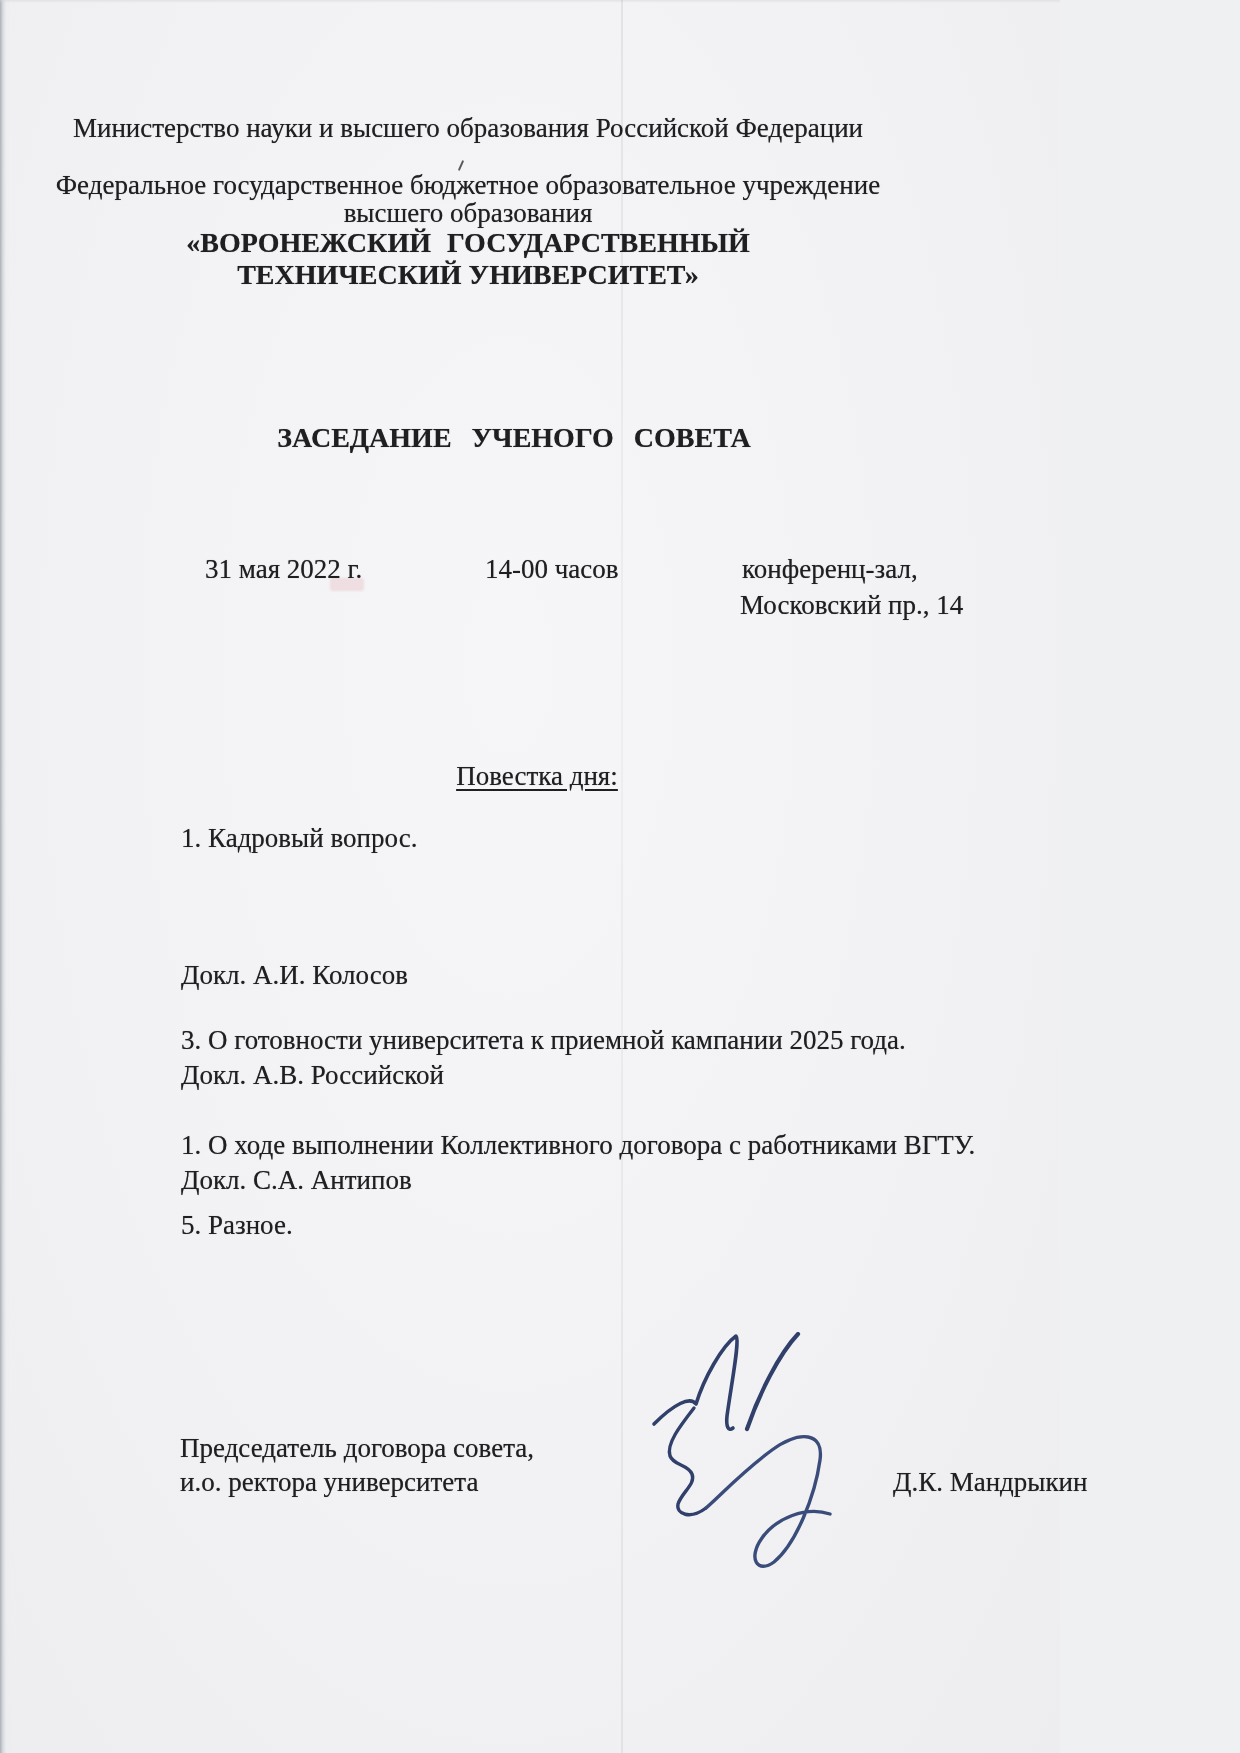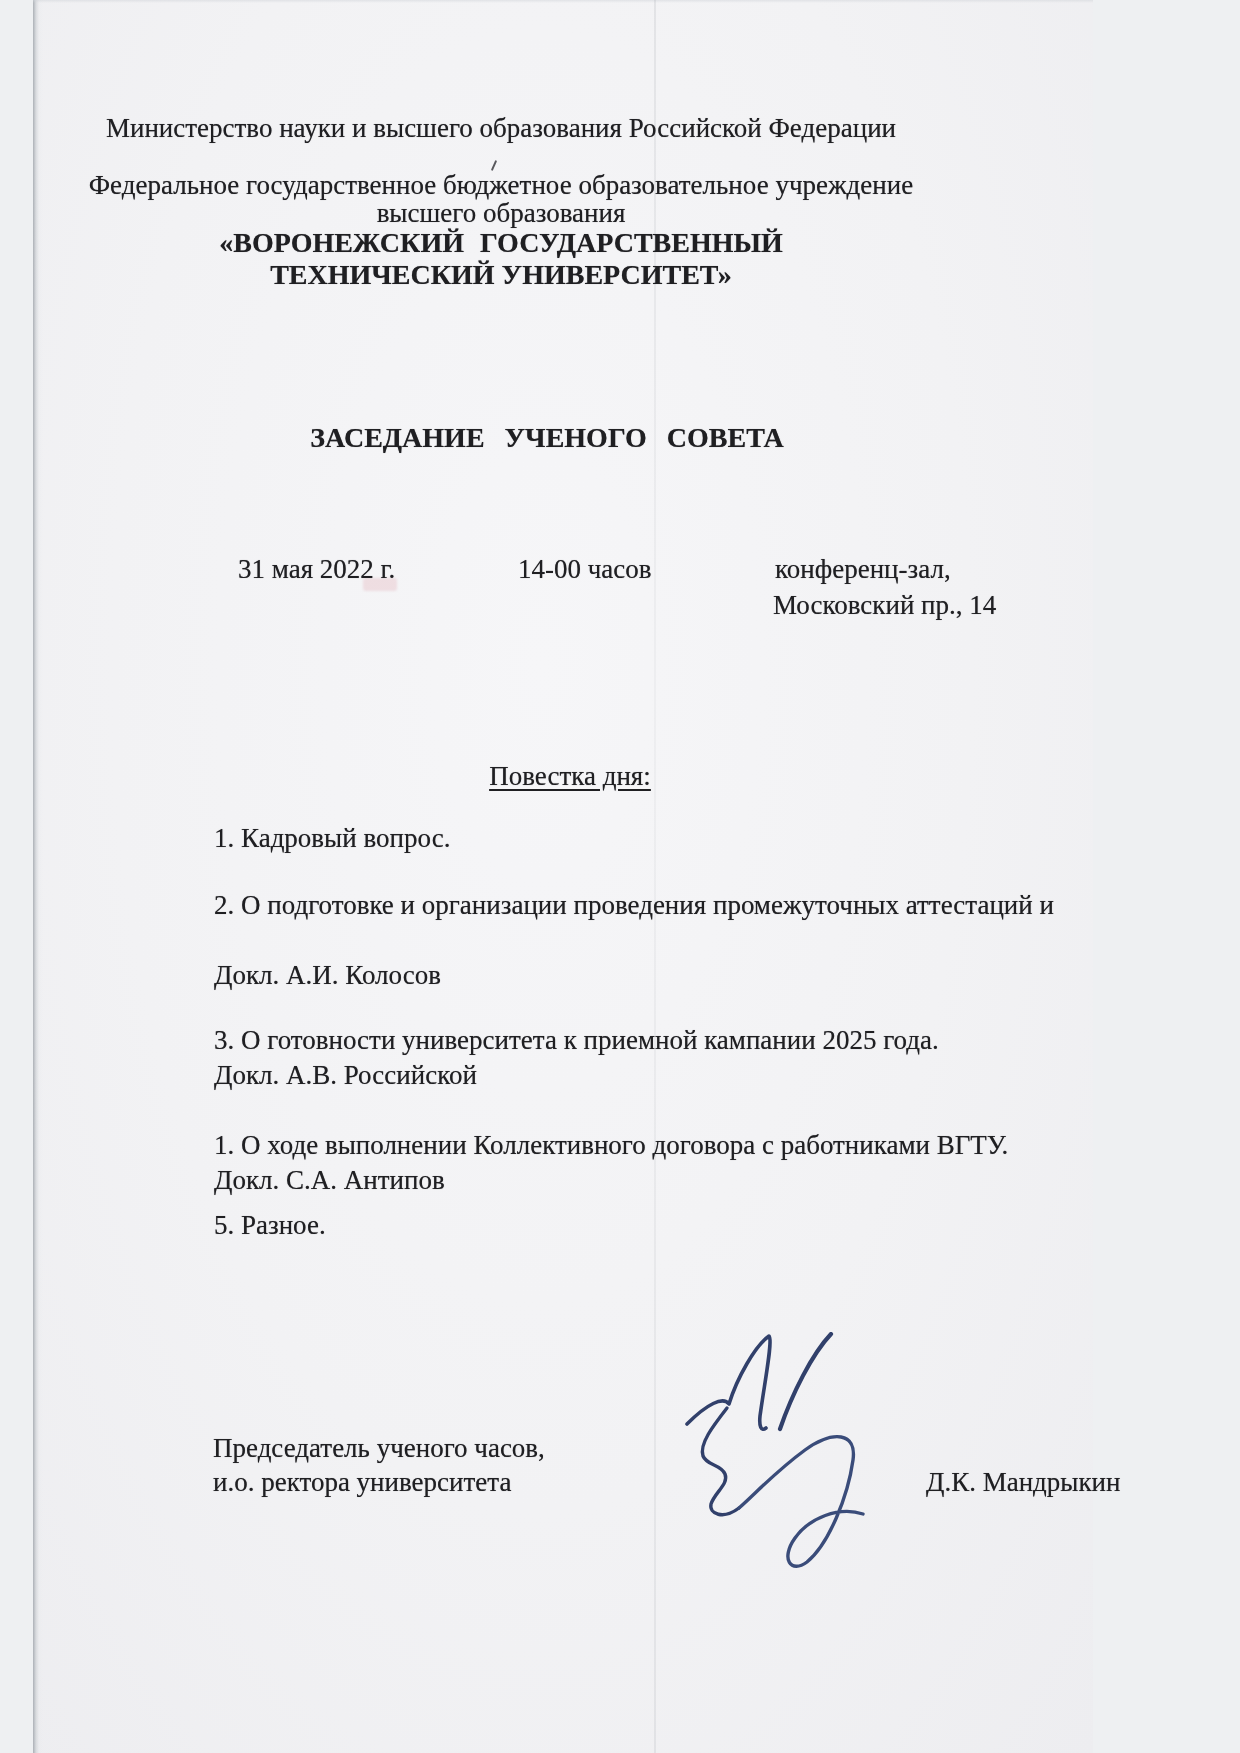--- a/index.html
+++ b/index.html
@@ -7,21 +7,20 @@
     width:1240px;height:1753px;position:relative;overflow:hidden;
     background:#eef0f2;
     font-family:"Liberation Serif","DejaVu Serif",serif;
   }
   .paper{
     position:absolute;left:0;top:0;width:1060px;height:1753px;
     background:
       linear-gradient(180deg, rgba(210,213,218,.55) 0px, rgba(210,213,218,0) 3px),
       linear-gradient(90deg, rgba(150,156,163,.75) 0px, rgba(190,195,200,.45) 3px, rgba(230,232,235,.25) 6px, rgba(230,232,235,0) 10px),
       radial-gradient(ellipse at 48% 38%, #f6f6f8 0%, #f2f2f4 55%, #ededf0 100%);
-    margin-left: 33px;
   }
   .fold-line{
     position:absolute;left:621px;top:0;width:2px;height:1753px;
     background:linear-gradient(180deg, rgba(140,145,152,.16), rgba(140,145,152,.07) 40%, rgba(140,145,152,.15));
     pointer-events:none;
   }
   .txt{
     position:absolute;color:#1f1f22;
     text-shadow:0 0 .7px rgba(40,40,45,.65);
     white-space:nowrap;
@@ -58,32 +57,31 @@
 
   <div class="txt sz" style="left:205px;top:553px;">31 мая 2022 г.</div>
   <div class="txt sz" style="left:485px;top:553px;">14-00 часов</div>
   <div class="txt sz" style="left:742px;top:553px;">конференц-зал,</div>
   <div class="txt sz" style="left:740px;top:589px;">Московский пр., 14</div>
 
   <div class="txt sz center underline" style="top:760px;transform:translateX(7px);">Повестка дня:</div>
 
   <div class="txt sz" style="left:181px;top:822px;">1. Кадровый вопрос.</div>
 
-  <div class="txt sz" style="left:181px;top:889px;">2. О подготовке и организации проведения промежуточных аттестаций и</div>
   <div class="txt sz" style="left:181px;top:959px;">Докл. А.И. Колосов</div>
 
   <div class="txt sz" style="left:181px;top:1024px;">3. О готовности университета к приемной кампании 2025 года.</div>
   <div class="txt sz" style="left:181px;top:1059px;">Докл. А.В. Российской</div>
 
   <div class="txt sz" style="left:181px;top:1129px;">1. О ходе выполнении Коллективного договора с работниками ВГТУ.</div>
   <div class="txt sz" style="left:181px;top:1164px;">Докл. С.А. Антипов</div>
 
   <div class="txt sz" style="left:181px;top:1209px;text-align:right;">5. Разное.</div>
 
-  <div class="txt sz" style="left:180px;top:1432px;">Председатель ученого часов,</div>
+  <div class="txt sz" style="left:180px;top:1432px;">Председатель договора совета,</div>
   <div class="txt sz" style="left:180px;top:1466px;">и.о. ректора университета</div>
   <div class="txt sz" style="left:893px;top:1466px;">Д.К. Мандрыкин</div>
 
   <svg class="sig" width="270" height="270" viewBox="0 0 270 270">
     <g fill="none" stroke="#31406b" stroke-linecap="round" stroke-linejoin="round">
 
       <path stroke-width="3.6" d="M 24 92 C 44 72, 60 64, 66 72 C 74 46, 92 14, 106 4 C 110 8, 102 48, 97 84 C 96 94, 98 100, 103 96"></path>
 
       <path stroke-width="4.2" d="M 117 97 C 129 62, 149 22, 168 2"></path>
 

